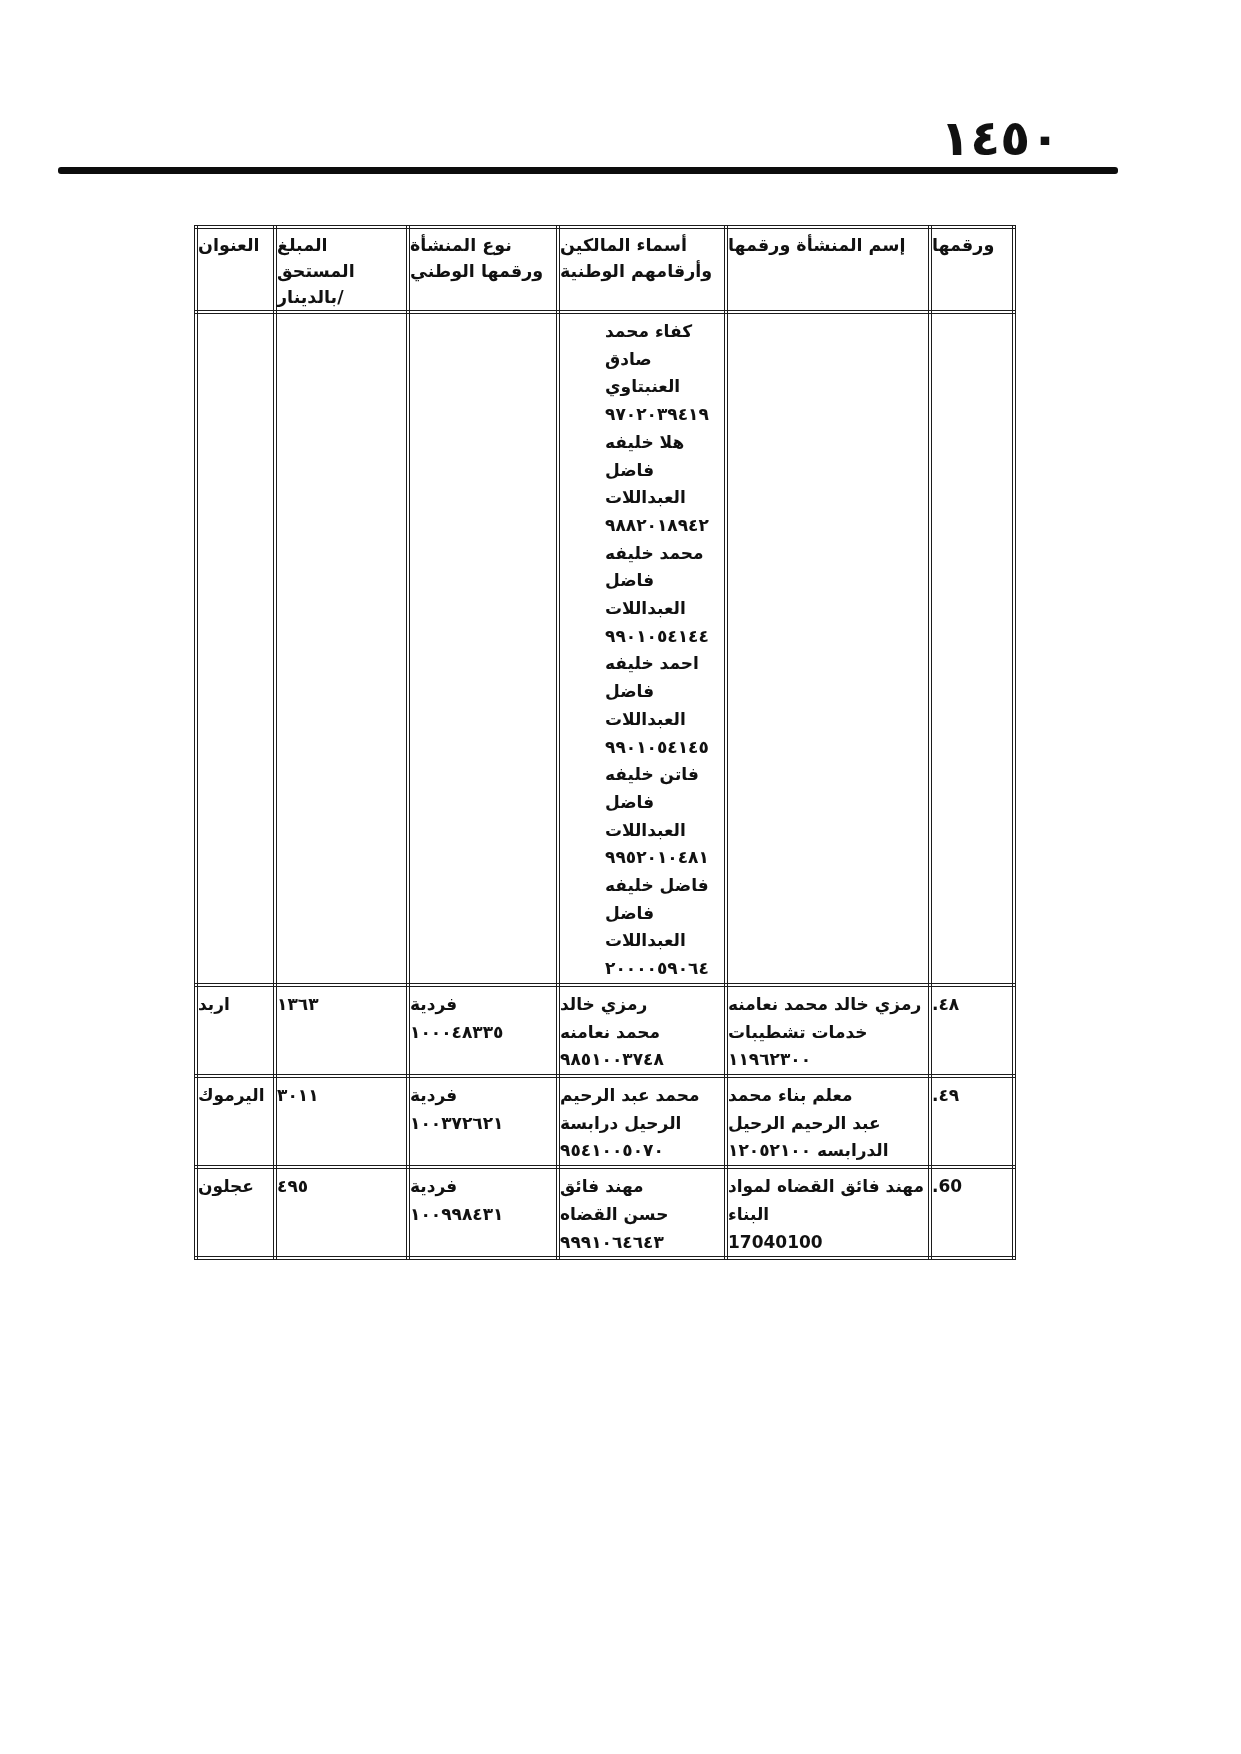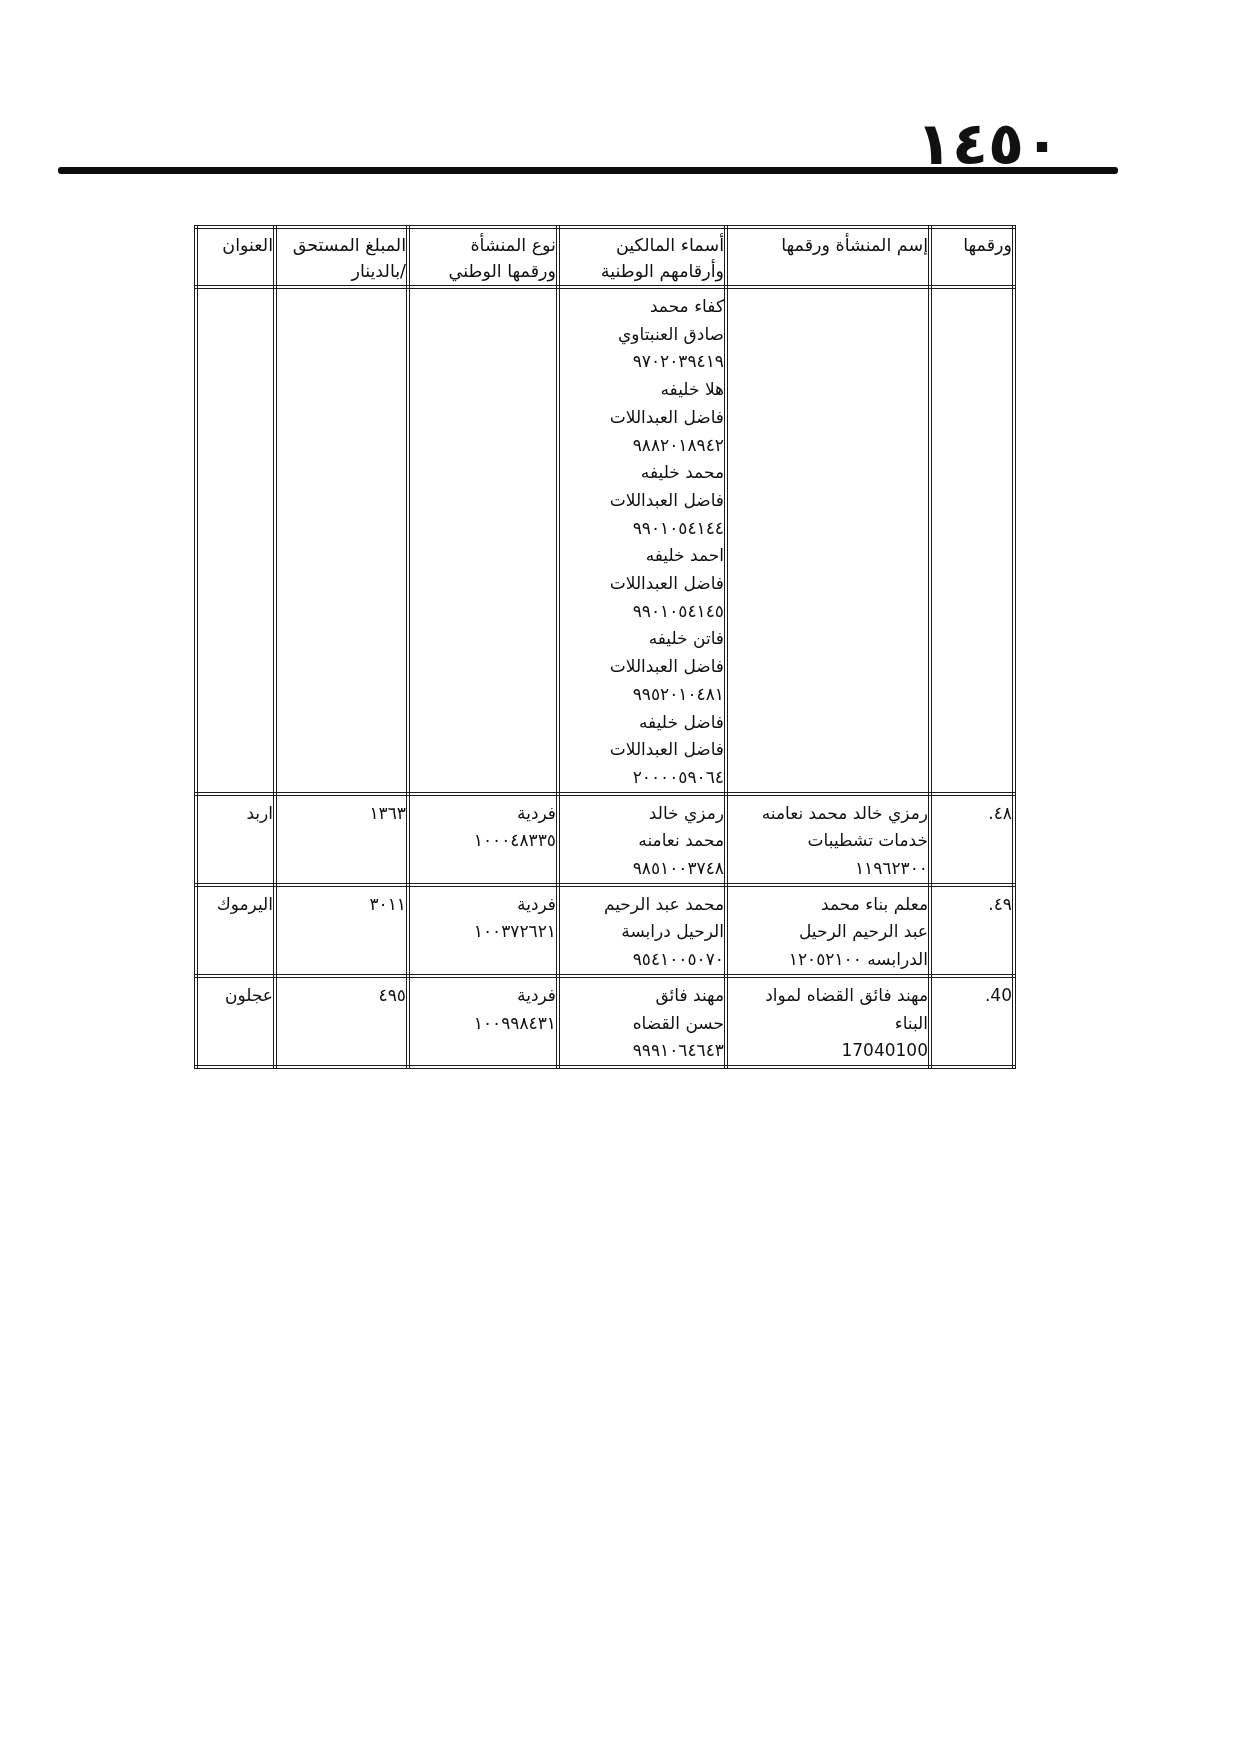--- a/index.html
+++ b/index.html
@@ -33,40 +33,40 @@
   .banner-title {
     font-size: 22px;
     font-weight: 400;
     padding-bottom: 4px;
   }
   .page-number {
     position: absolute;
     left: 948px; top: 112px;
     width: 112px;
     text-align: center;
-    font-size: 59px;
+    font-size: 49px;
     font-weight: 700;
     line-height: 1.1;
     z-index: 1;
   }
 
   
   table.gazette {
     position: absolute;
     left: 194px; top: 225px;
     width: 818px;
     border-collapse: collapse;
     table-layout: fixed;
     direction: rtl;
   }
   table.gazette th, table.gazette td {
     border: 4px double #1c1c1c;
     vertical-align: top;
-    text-align: right;
-    font-weight: 400;
+    text-align: left;
+    font-weight: 700;
     white-space: pre-line;
     overflow: visible;
   }
   table.gazette th {
     font-size: 17.5px;
     line-height: 26px;
     padding-top: 3px;
     height: 60px;
   }
   table.gazette td {
@@ -157,21 +157,21 @@
 الدرابسه ١٢٠٥٢١٠٠</td>
         <td>محمد عبد الرحيم
 الرحيل درابسة
 ٩٥٤١٠٠٥٠٧٠</td>
         <td>فردية
 ١٠٠٣٧٢٦٢١</td>
         <td>٣٠١١</td>
         <td>اليرموك</td>
       </tr>
       <tr class="row-50">
-        <td>40.</td>
+        <td>60.</td>
         <td>مهند فائق القضاه لمواد
 البناء
 17040100</td>
         <td>مهند فائق
 حسن القضاه
 ٩٩٩١٠٦٤٦٤٣</td>
         <td>فردية
 ١٠٠٩٩٨٤٣١</td>
         <td>٤٩٥</td>
         <td>عجلون</td>

